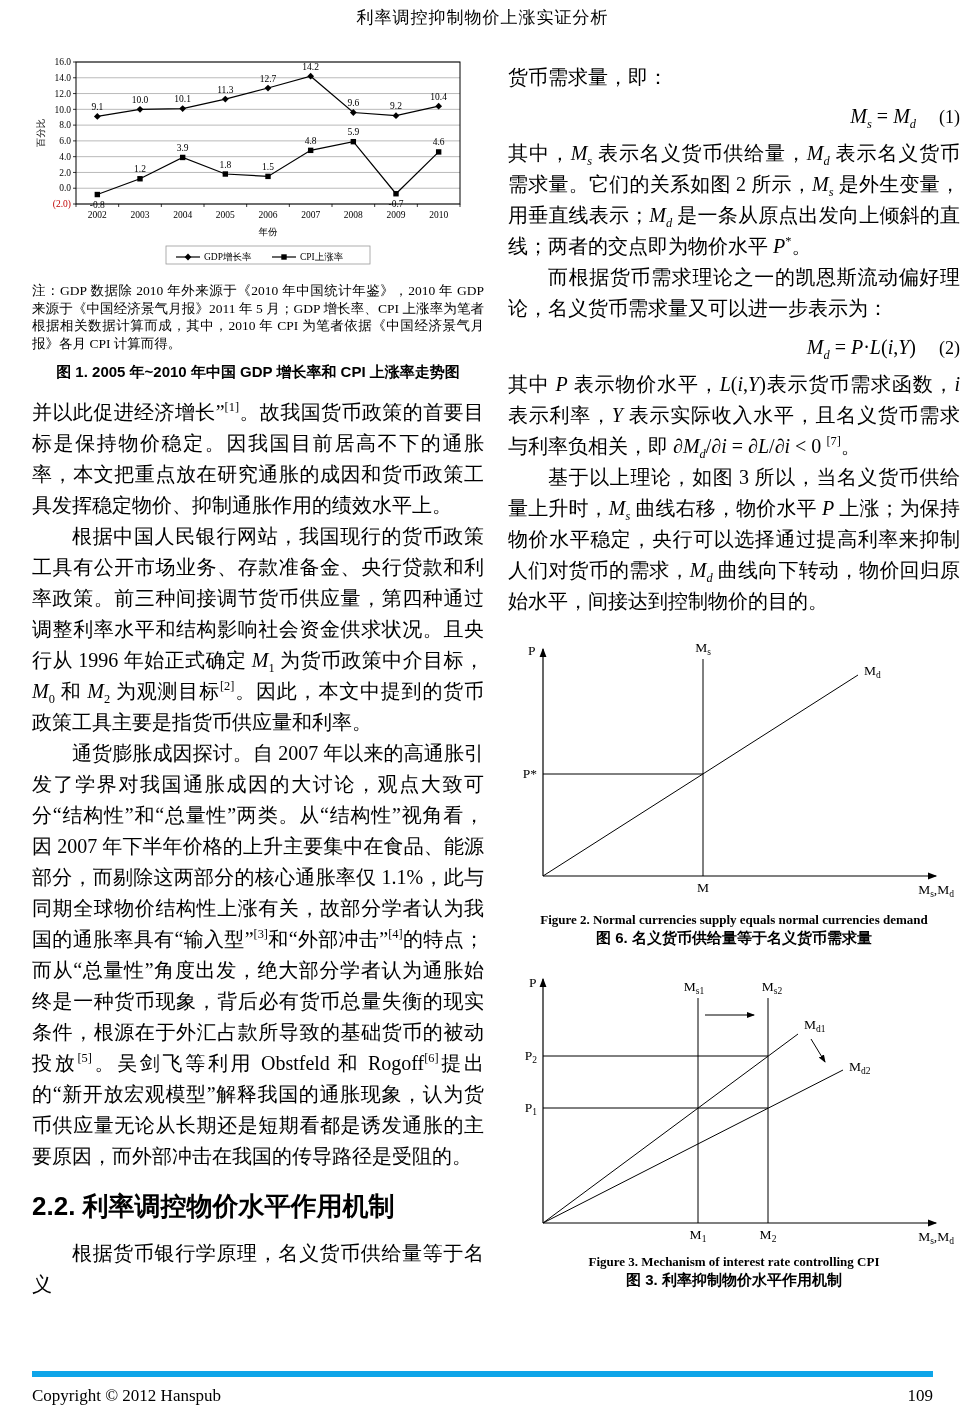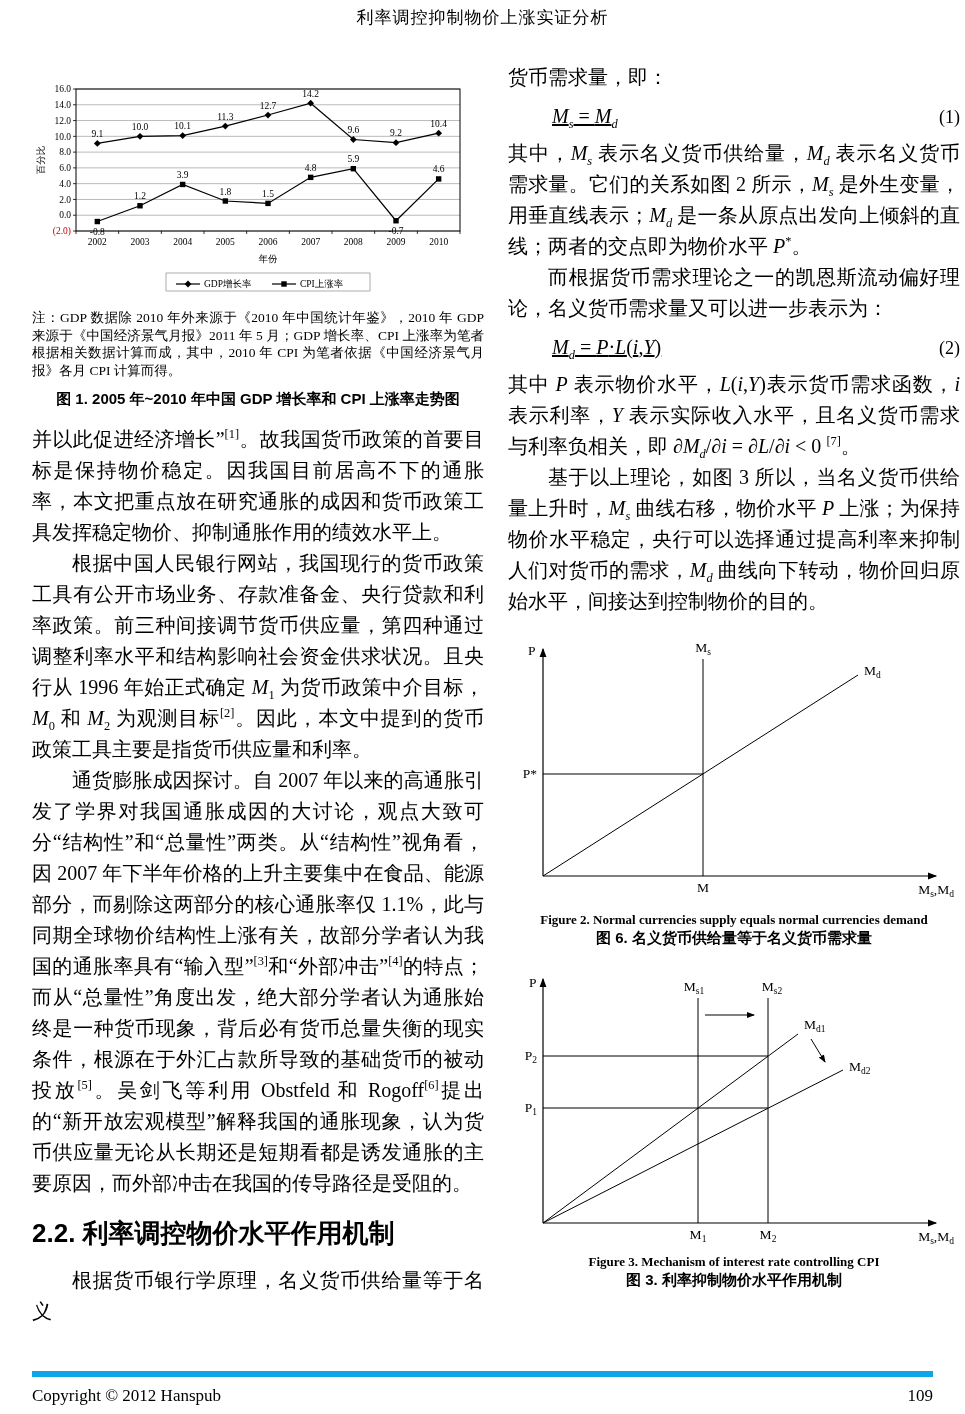--- a/index.html
+++ b/index.html
@@ -7,21 +7,21 @@
     position:relative; width:965px; height:1414px; margin:0 auto;
     background:#ffffff; color:#000;
     font-family:"Liberation Serif","DejaVu Serif",serif;
     overflow:hidden;
   }
   .header-title {
     position:absolute; top:6px; left:0; right:0;
     text-align:center; font-size:17px; letter-spacing:1px;
   }
   .col { position:absolute; width:452px; }
-  .col-left  { left:32px;  top:52px;margin-top:27px; }
+  .col-left  { left:32px;  top:52px; }
   .col-right { left:508px; top:62px; }
 
   .body-p { font-size:20px; line-height:31px; text-align:justify; margin:0; }
   .indent { text-indent:2em; }
   .it { font-style:italic; }
   sub, sup { font-size:62%; line-height:0; }
 
   .chart-svg { display:block; width:452px; height:222px; }
   svg { font-family:"Liberation Serif","DejaVu Serif",serif; }
   .grid  { stroke:#8a8a8a; stroke-width:0.6; }
@@ -41,21 +41,21 @@
   .fig-caption .zh { display:block; font-size:15px; line-height:19px;
                      font-family:"Liberation Sans","DejaVu Sans",sans-serif; }
 
   .section-heading {
     font-size:26px; font-weight:bold; margin:17px 0 14px;
     font-family:"Liberation Sans","DejaVu Sans",sans-serif;
   }
 
   .formula-row { display:flex; align-items:baseline; margin:12px 0 10px; font-size:20px; }
   .f-spacer { width:44px; }
-  .f-body { flex:1; text-align:left;text-decoration:underline; }
+  .f-body { flex:1; text-align:right; }
   .f-num  { width:44px; text-align:right; font-size:18px; }
 
   .diagram { display:block; margin:14px 0 0 0; }
   .ax    { stroke:#000; stroke-width:1.2; }
   .dline { stroke:#000; stroke-width:1; }
   .dl    { font-size:13.5px; fill:#000; }
   .sb    { font-size:9.5px; }
 
   .footer {
     position:absolute; left:32px; right:32px; bottom:8px;

